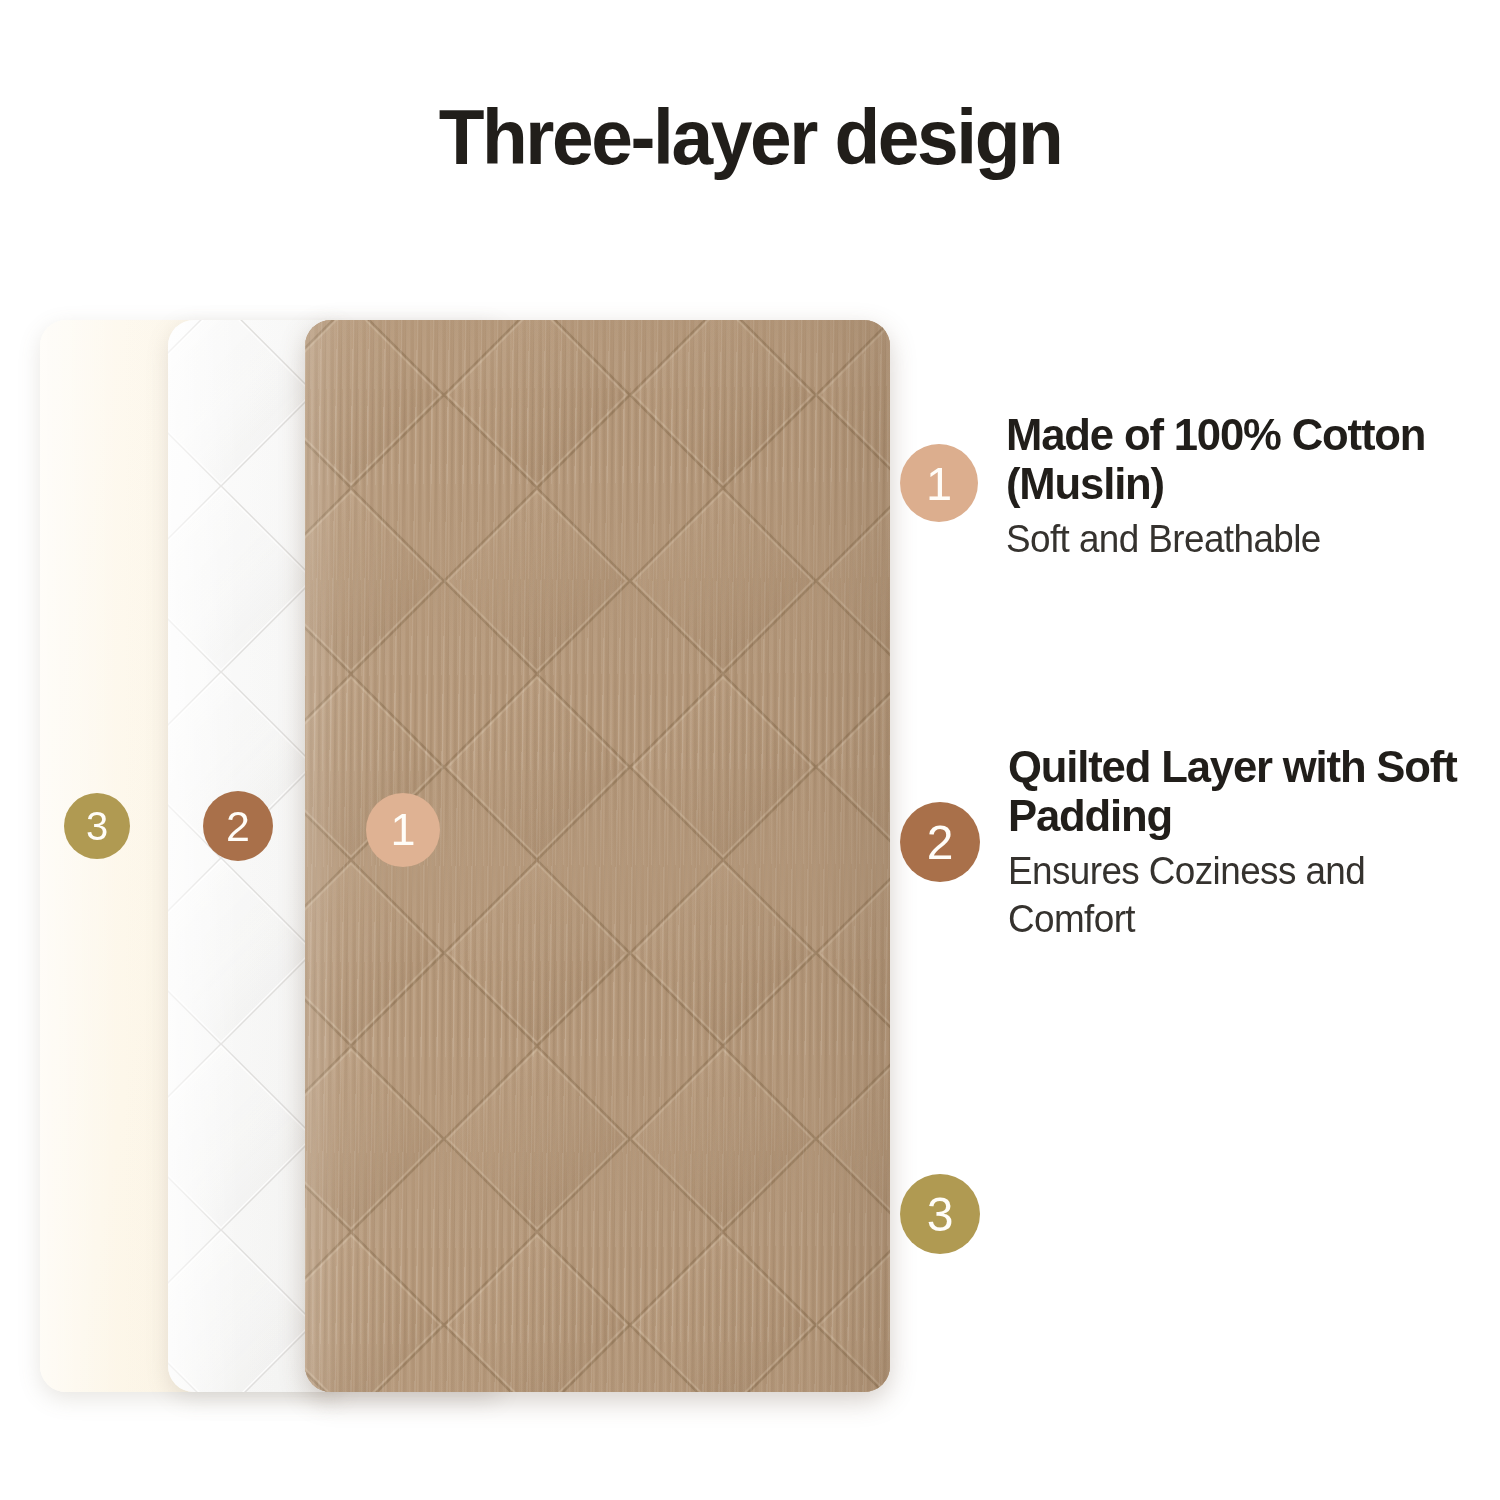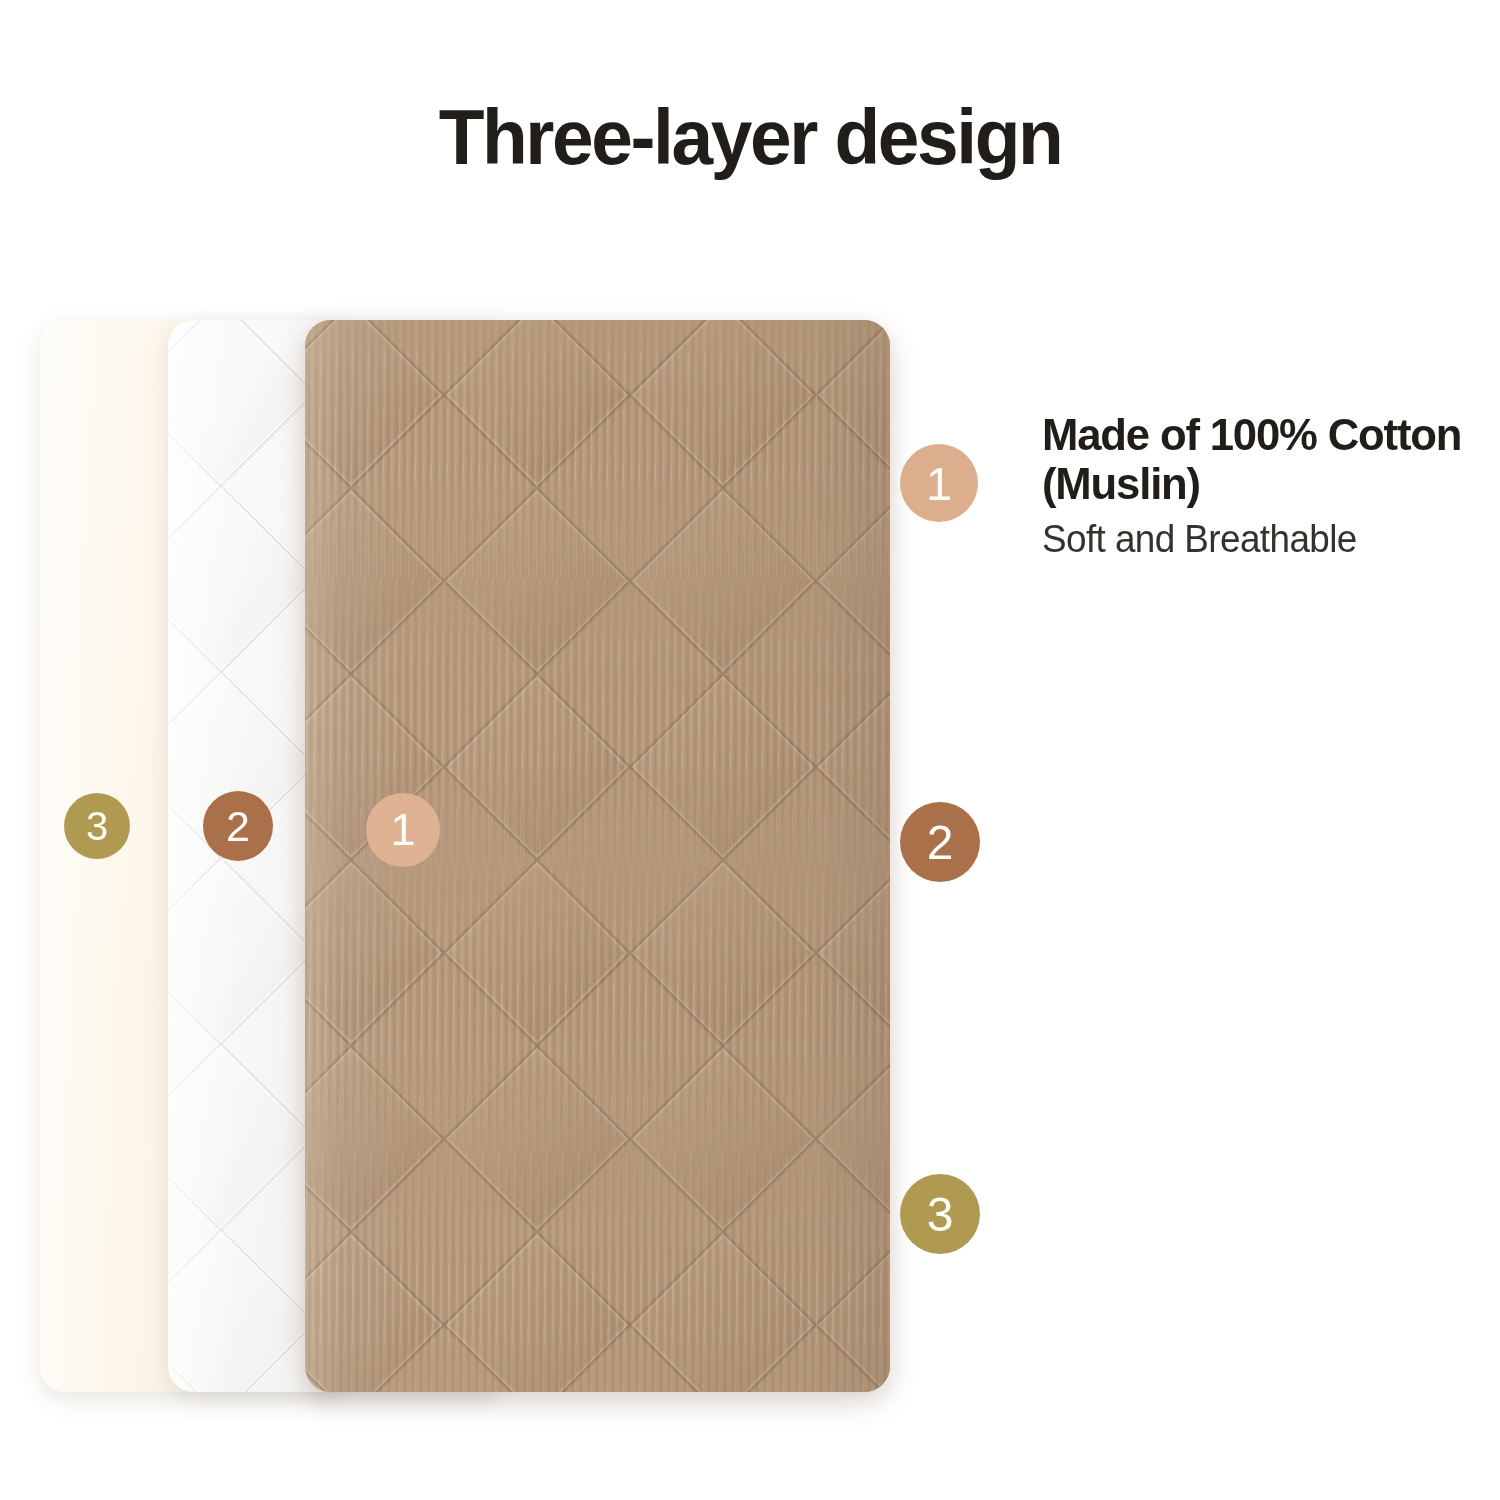--- a/index.html
+++ b/index.html
@@ -220,21 +220,21 @@
     font-size: 48px;
     margin-top: 62px;
   }
   #feature-item-3 .feature-badge {
     width: 80px; height: 80px;
     background: #B09A52;
     font-size: 48px;
     margin-top: 62px;
   }
 
-  .feature-text { flex: 1 1 auto; padding-top: 2px; margin-left: 36px; }
+  .feature-text { flex: 1 1 auto; padding-top: 2px; }
 
   .feature-heading {
     font-family: "Liberation Sans", sans-serif;
     font-size: 45px;
     font-weight: 700;
     letter-spacing: -1.2px;
     color: #211E1A;
     line-height: 1.09;
     margin: 0 0 8px 0;
     transform: scaleX(0.97);
@@ -313,18 +313,22 @@
   <div class="feature-item" id="feature-item-1">
     <div class="feature-badge">1</div>
     <div class="feature-text">
       <p class="feature-heading">Made of 100% Cotton (Muslin)</p>
       <p class="feature-sub">Soft and Breathable</p>
     </div>
   </div>
 
   <div class="feature-item" id="feature-item-2">
     <div class="feature-badge">2</div>
+    <div class="feature-text">
+      <p class="feature-heading">Quilted Layer with Soft Padding</p>
+      <p class="feature-sub">Ensures Coziness and Comfort</p>
+    </div>
   </div>
 
   <div class="feature-item" id="feature-item-3">
     <div class="feature-badge">3</div>
   </div>
 </div>
 
 </body></html>

